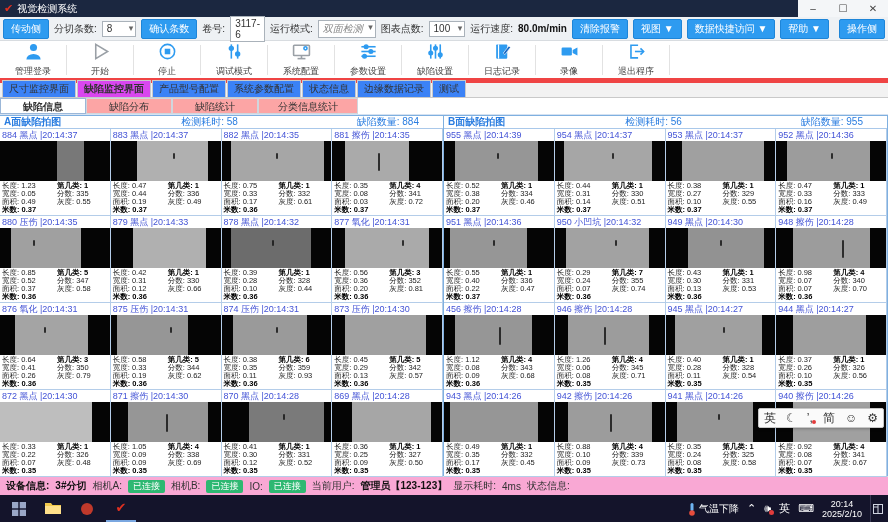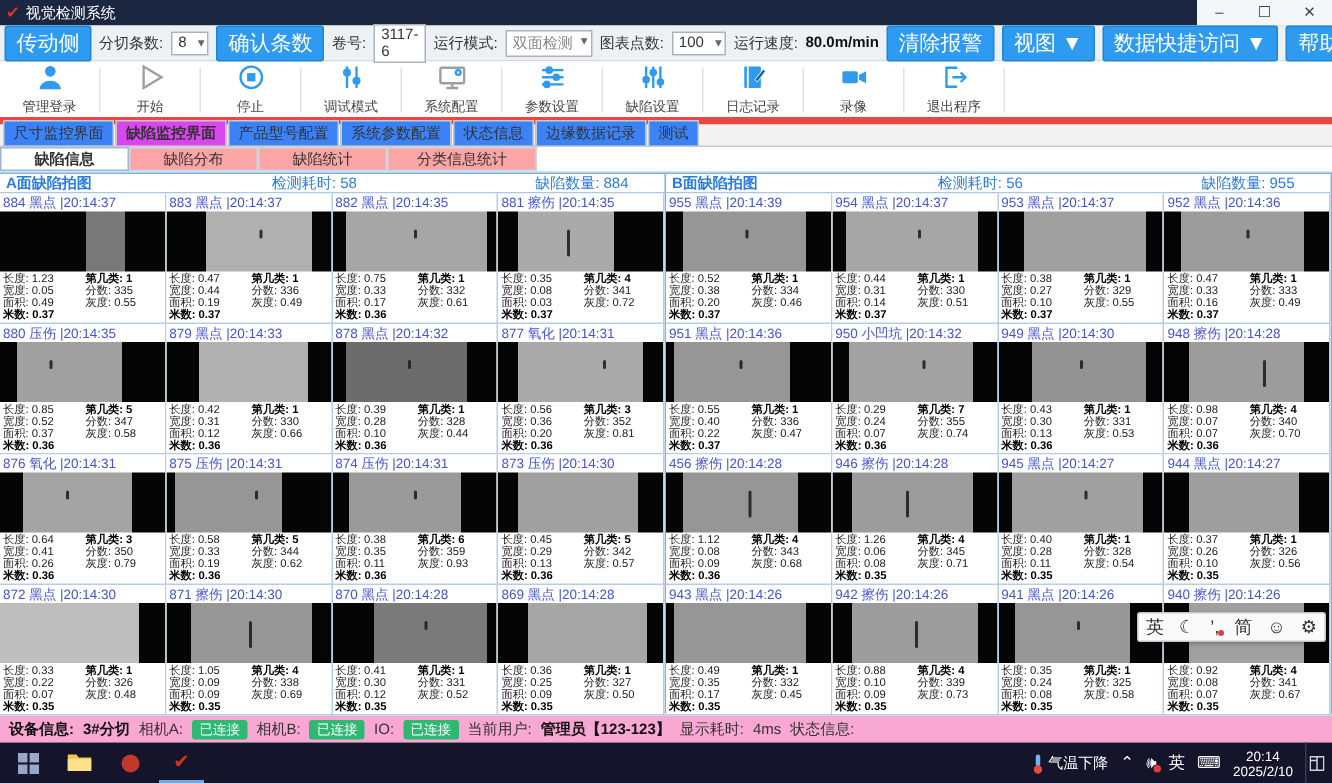--- a/index.html
+++ b/index.html
@@ -8,21 +8,21 @@
 
   
   .titlebar { height:17px; background:#1b2740; color:#fff; display:flex; align-items:center; font-size:10px; padding-left:4px; }
   .logo { color:#e03020; font-weight:bold; font-size:11px; margin-right:4px; font-style:italic; }
   .win-controls { margin-left:auto; height:17px; display:flex; background:#f4f6f8; }
   .win-btn { width:30px; text-align:center; color:#444; font-size:10px; line-height:17px; cursor:default; }
 
   
   .toolbar { height:24px; background:#eef1f4; border-bottom:1px solid #d8dce0; display:flex; align-items:center; gap:5px; padding:0 3px; font-size:10px; color:#333; }
   .tb-label { white-space:nowrap; }
-  .btn-blue { background:#2e9bf0; color:#fff; border:1px solid #1d85d8; border-radius:2px; padding:2px 7px; font-size:14px; white-space:nowrap; }
+  .btn-blue { background:#2e9bf0; color:#fff; border:1px solid #1d85d8; border-radius:2px; padding:2px 7px; font-size:10px; white-space:nowrap; }
   .dd { background:#fff; border:1px solid #aab2ba; padding:1px 14px 1px 4px; position:relative; font-size:10px; min-height:16px; white-space:nowrap; }
   .dd::after { content:"▾"; position:absolute; right:2px; top:1px; color:#666; font-size:9px; }
   .inp { background:#fff; border:1px solid #aab2ba; padding:1px 4px; font-size:10px; min-height:16px; }
   .speed-val { font-weight:bold; color:#111; }
   .spacer { flex:1; }
 
   
   .ribbon { height:42px; background:#fff; display:flex; align-items:center; border-bottom:5px solid #ef4444; }
   .rb { width:66px; height:42px; display:flex; flex-direction:column; align-items:center; justify-content:center; gap:2px; color:#444; font-size:9px; }
   .rb svg { width:19px; height:19px; }
@@ -93,21 +93,21 @@
   </div>
 
   <div class="toolbar">
     <span class="btn-blue">传动侧</span>
     <span class="tb-label">分切条数:</span>
     <span class="dd" style="width:88px;">8</span>
     <span class="btn-blue">确认条数</span>
     <span class="tb-label">卷号:</span>
     <span class="inp" style="width:96px;">3117-6</span>
     <span class="tb-label">运行模式:</span>
-    <span class="dd" style="width:58px;color:#888;">双面检测</span>
+    <span class="dd" style="width:58px;color:#888;font-style:italic;">双面检测</span>
     <span class="tb-label">图表点数:</span>
     <span class="dd" style="width:44px;">100</span>
     <span class="tb-label">运行速度:</span>
     <span class="speed-val">80.0m/min</span>
     <span class="btn-blue">清除报警</span>
     <span class="btn-blue">视图 ▼</span>
     <span class="btn-blue">数据快捷访问 ▼</span>
     <span class="btn-blue">帮助 ▼</span>
     <span class="spacer"></span>
     <span class="btn-blue">操作侧</span>

